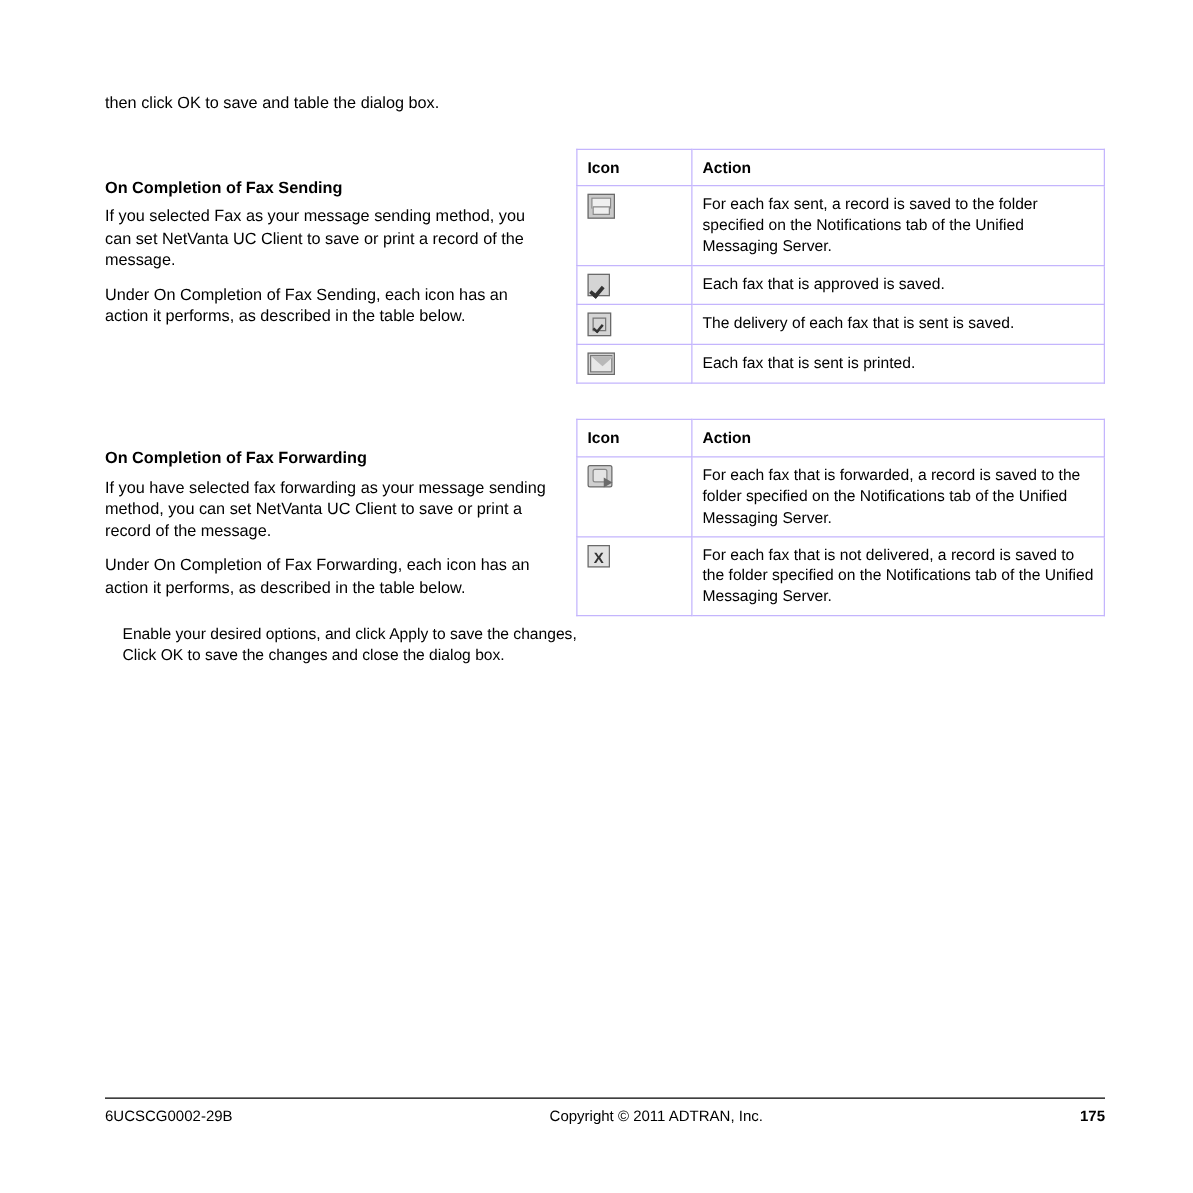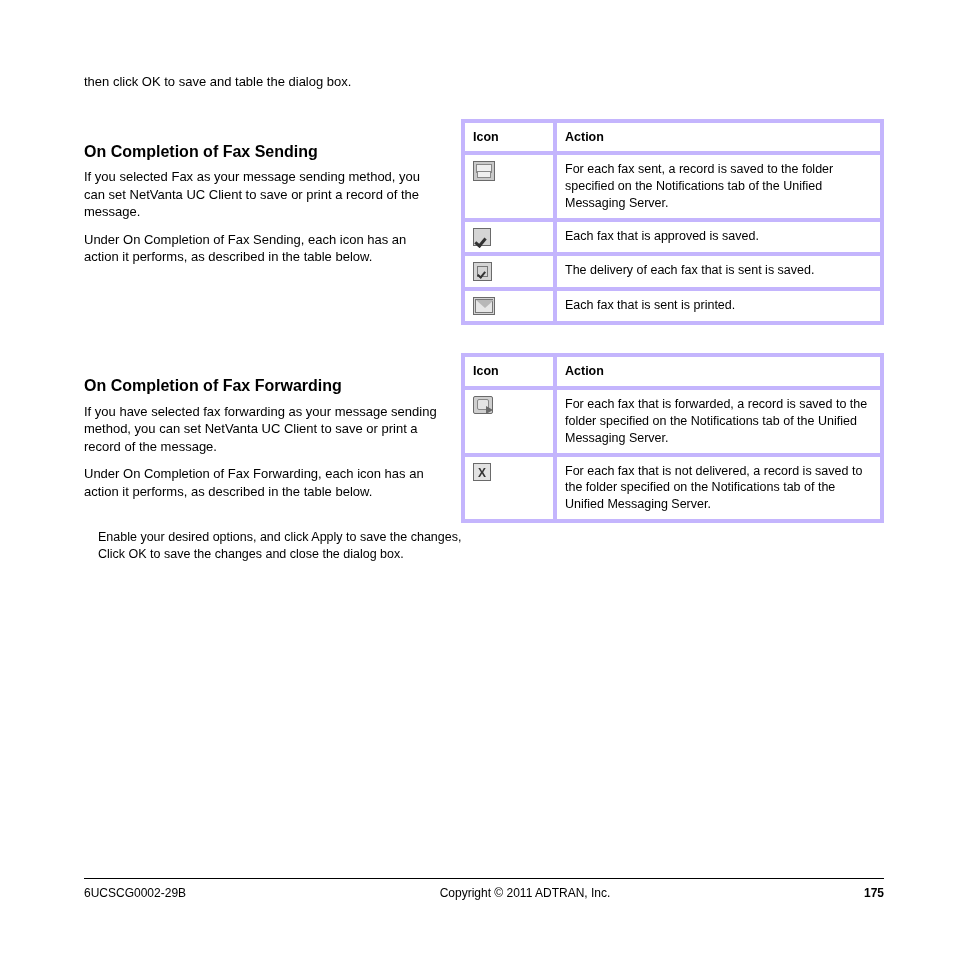--- a/index.html
+++ b/index.html
@@ -21,32 +21,32 @@
   }
   .bodytext { margin-top: 3px; }
   .two-col {
     display: flex;
     gap: 22px;
     margin-top: 28px;
   }
   .leftcol { width: 355px; }
   .rightcol { width: 423px; }
   h2.sec {
-    font-size: 16px;
+    font-size: 13px;
     font-weight: bold;
     margin: 22px 0 6px 0;
   }
   .leftcol p { margin-bottom: 10px; }
   table.icons {
     border-collapse: collapse;
     width: 100%;
     table-layout: fixed;
   }
   table.icons th, table.icons td {
-    border: 4px solid #c4b5fd;
+    border: 1px solid #c4b5fd;
     padding: 6px 8px;
     vertical-align: top;
     font-size: 12.5px;
     text-align: left;
   }
   table.icons th { font-weight: bold; }
   col.c1 { width: 92px; }
   col.c2 { width: auto; }
   .iconcell { text-align: left; padding-bottom: 22px; }
   .icon {

